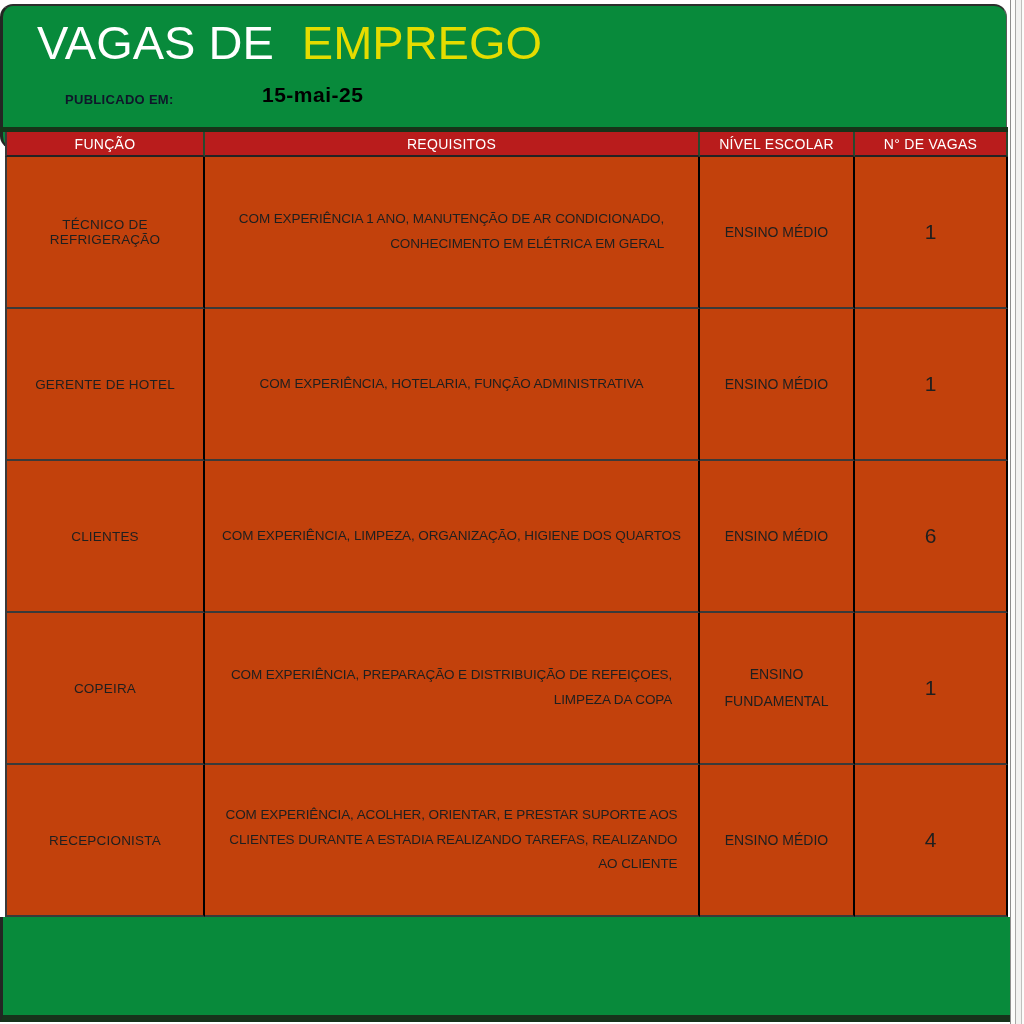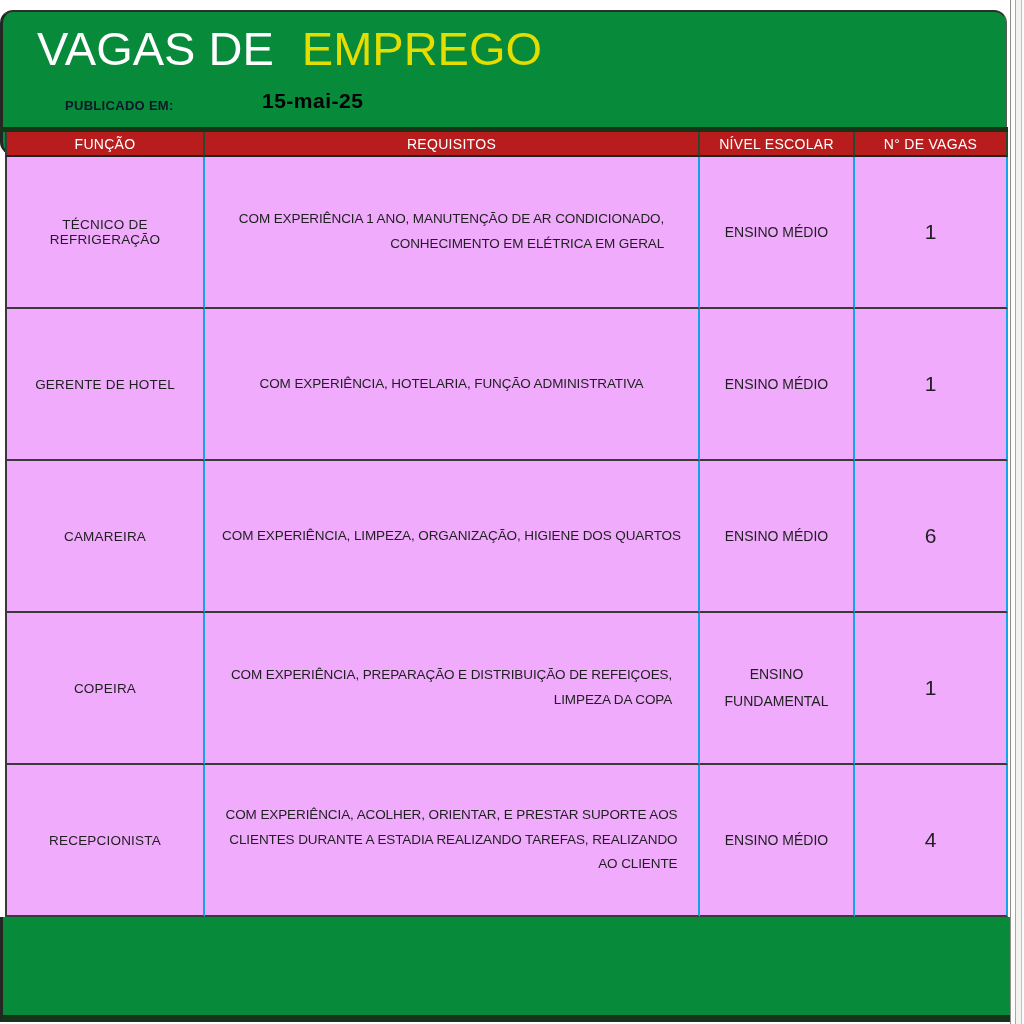--- a/index.html
+++ b/index.html
@@ -2,43 +2,43 @@
 <html><head>
 <meta charset="utf-8">
 <style>
   html,body{margin:0;padding:0;background:#ffffff;}
   .page{
     position:relative;width:1024px;height:1024px;overflow:hidden;background:#ffffff;
     font-family:"Liberation Sans","DejaVu Sans",sans-serif;
   }
   
   .header-block{
-    position:absolute;left:0;top:10px;width:1007px;height:145px;
+    position:absolute;left:0;top:4px;width:1007px;height:145px;
     background:#088a3b;
     border-top:2px solid #2c2e2c;border-left:3px solid #232623;border-right:1px solid #5a5a5a;
     box-sizing:border-box;
     border-radius:13px;
   }
   .title{position:absolute;left:34px;top:12px;font-size:47px;line-height:1.05;color:#ffffff;letter-spacing:0px;white-space:nowrap;}
   .title .hl{color:#e5dc00;margin-left:28px;}
   .pub-label{position:absolute;left:62px;top:86px;font-size:13px;font-weight:bold;color:#0f172a;letter-spacing:0.3px;}
   .pub-date{position:absolute;left:259px;top:77px;font-size:21px;font-weight:bold;color:#000000;letter-spacing:0.5px;}
   
   .band{position:absolute;left:0;top:127px;width:1008px;height:5px;background:#173318;}
   
   .grid{
     position:absolute;left:5px;top:132px;width:1003px;
     display:grid;grid-template-columns:200px 495px 155px 153px;
     grid-template-rows:25px repeat(5,152px);
     box-sizing:border-box;
   }
   .cell{
     display:flex;align-items:center;justify-content:center;text-align:center;
-    border-right:2px solid #0ea5e9;border-bottom:2px solid #3a3a3a;
-    box-sizing:border-box;background:#f0abfc;color:#1f1f1f;
+    border-right:2px solid #000000;border-bottom:2px solid #3a3a3a;
+    box-sizing:border-box;background:#c2410c;color:#1f1f1f;
     overflow:hidden;
   }
   .cfirst{border-left:2px solid #3a3a3a;}
   .hcell{
     background:#b91c1c;color:#ffffff;font-size:14px;letter-spacing:0.3px;
     border-right:2px solid #27492f;border-bottom:2px solid #232323;
   }
   .c-funcao{font-size:13.5px;padding:0 4px;letter-spacing:0.2px;}
   .c-req{font-size:13.5px;padding:0 11px;line-height:1.85;white-space:pre-line;letter-spacing:-0.1px;text-align:right;}
   .c-nivel{font-size:14px;padding:0 8px;line-height:1.9;white-space:pre-line;}
@@ -104,21 +104,21 @@
     <div class="cell cfirst c-funcao">
         <span>GERENTE DE HOTEL</span>
       </div>
     <div class="cell c-req"><span>COM EXPERIÊNCIA, HOTELARIA, FUNÇÃO ADMINISTRATIVA</span></div>
     <div class="cell c-nivel"><span>ENSINO MÉDIO</span></div>
     <div class="cell c-vagas">
         <span>1</span>
       </div>
 
     <div class="cell cfirst c-funcao">
-        <span>CAMAREIRA</span>
+        <span>CLIENTES</span>
       </div>
     <div class="cell c-req"><span>COM EXPERIÊNCIA, LIMPEZA, ORGANIZAÇÃO, HIGIENE DOS QUARTOS</span></div>
     <div class="cell c-nivel"><span>ENSINO MÉDIO</span></div>
     <div class="cell c-vagas">
         <span>6</span>
       </div>
 
     <div class="cell cfirst c-funcao">
         <span>COPEIRA</span>
       </div>

